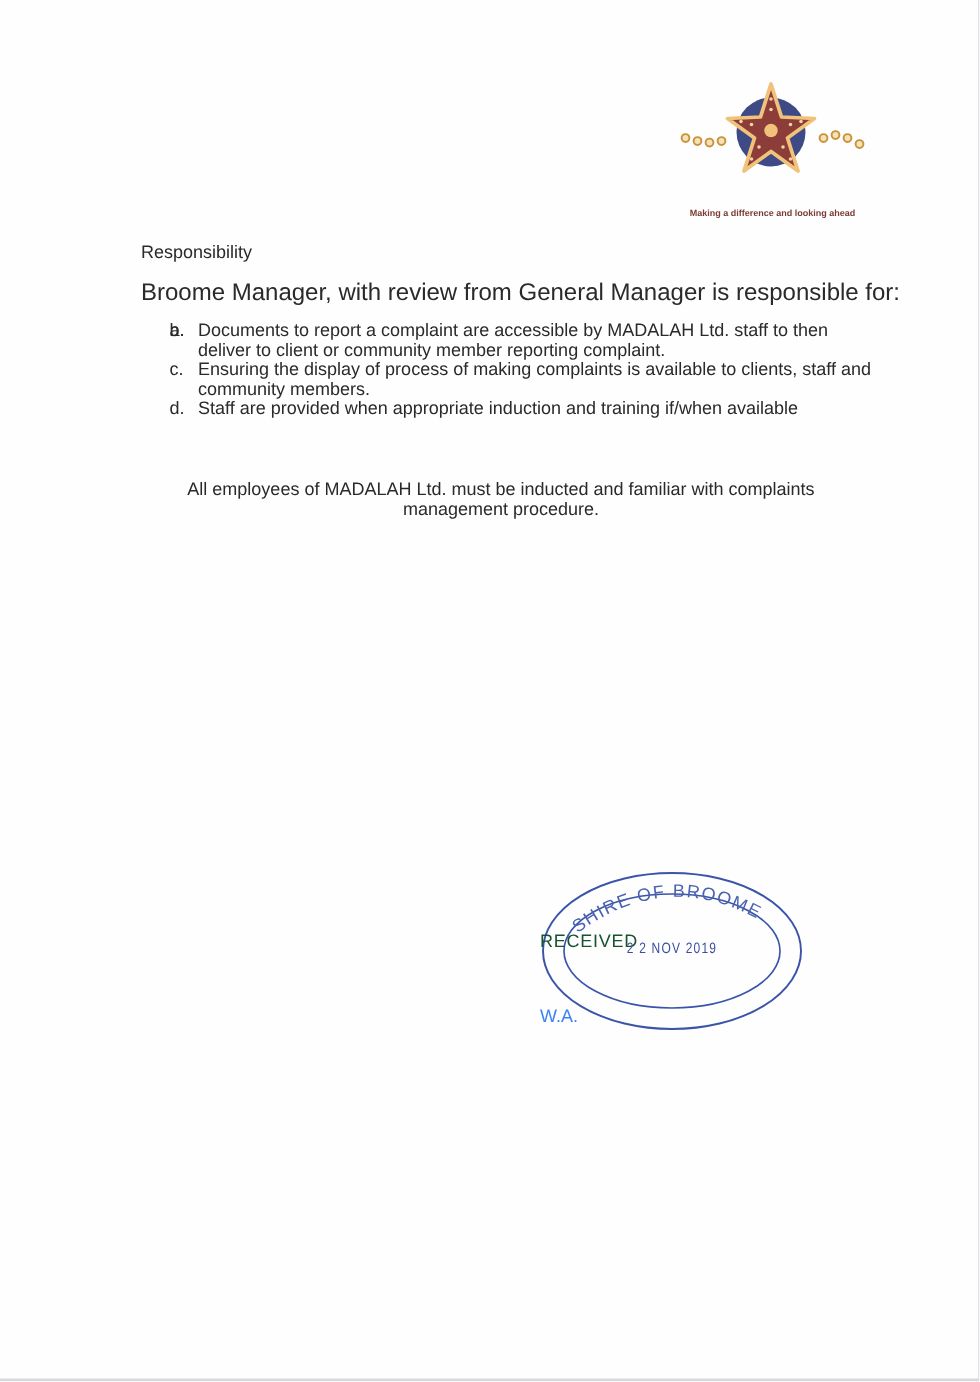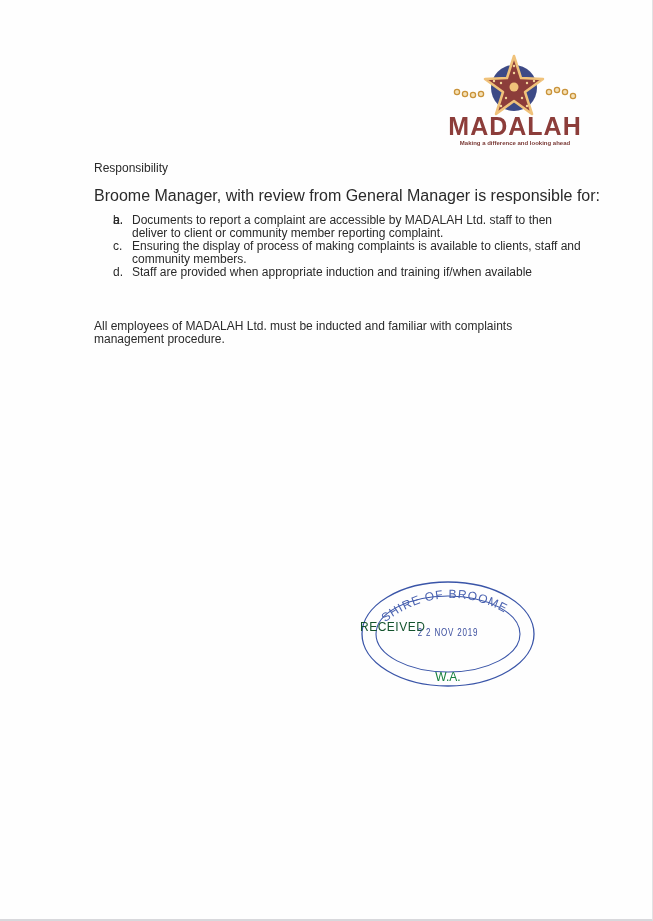--- a/index.html
+++ b/index.html
@@ -87,20 +87,21 @@
       left: 0;
       top: 0;
     }
     .closing {
       position: absolute;
       left: 94px;
       top: 320px;
       width: 480px;
       font-size: 12px;
       line-height: 13px;
+      text-align: center;
     }
     .stamp {
       position: absolute;
       left: 360px;
       top: 578px;
       width: 176px;
       height: 114px;
       color: #3a55a8;
     }
     .stamp svg { position: absolute; left: 0; top: 0; }
@@ -121,23 +122,22 @@
       font-family: "Liberation Sans Narrow", "Liberation Sans", sans-serif;
       font-size: 10px;
       letter-spacing: 1px;
       color: #3b4e9e;
       transform: scaleX(0.8);
     }
     .stamp-wa {
       position: absolute;
       left: 0; width: 176px;
       top: 92px;
-      text-align: center;
-      font-size: 12px;
-      color: #15803d;
+      font-size: 12px;
+      color: #3b82f6;
     }
   </style>
 </head>
 <body>
 
 <div class="page">
 
   <div class="logo">
     <svg width="150" height="70" viewBox="0 0 150 70">
 
@@ -162,21 +162,20 @@
         <circle cx="94" cy="29" r="1.2"></circle>
           <circle cx="87" cy="31" r="1.2"></circle>
         <circle cx="87" cy="54" r="1.2"></circle>
           <circle cx="82" cy="46" r="1.2"></circle>
         <circle cx="61" cy="54" r="1.2"></circle>
           <circle cx="66" cy="46" r="1.2"></circle>
         <circle cx="54" cy="29" r="1.2"></circle>
           <circle cx="61" cy="31" r="1.2"></circle>
       </g>
     </svg>
-    <div class="logo-name">MADALAH</div>
     <div class="logo-tag">Making a difference and looking ahead</div>
   </div>
 
   <div class="heading">Responsibility</div>
   <div class="intro">Broome Manager, with review from General Manager is responsible for:</div>
 
   <ol class="list">
     <li>
       <span class="marker">a.</span>
     </li>

